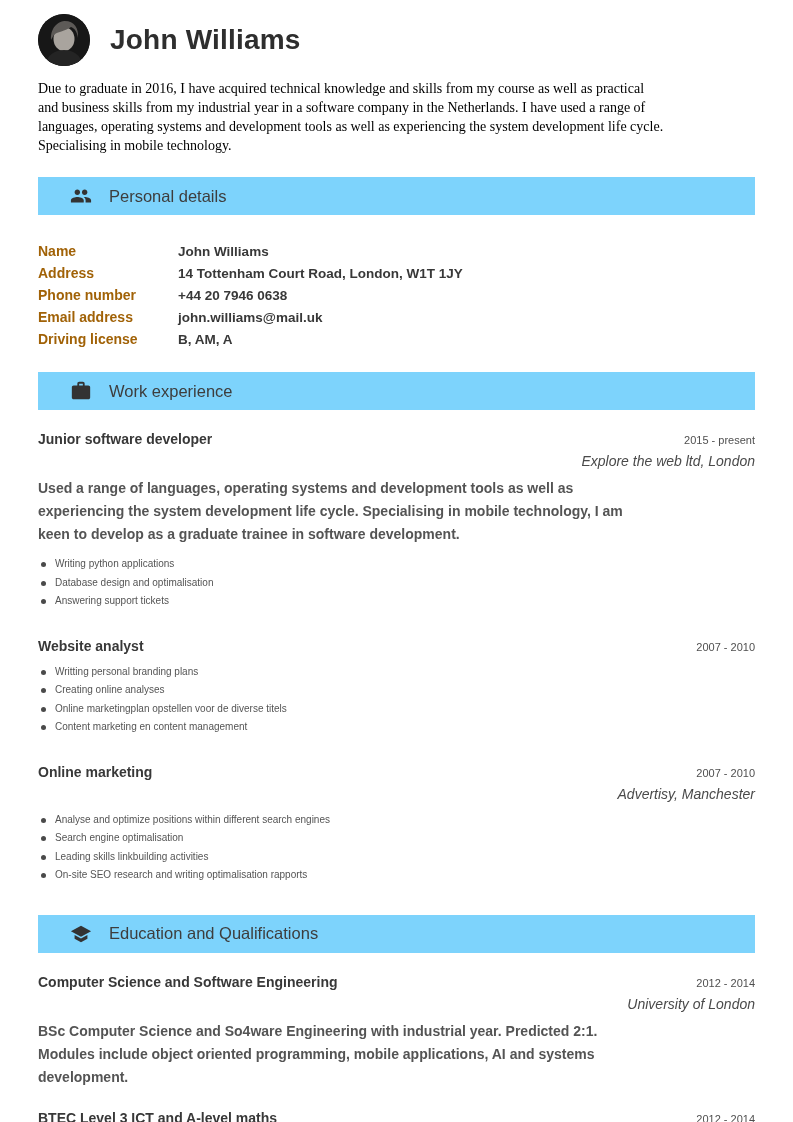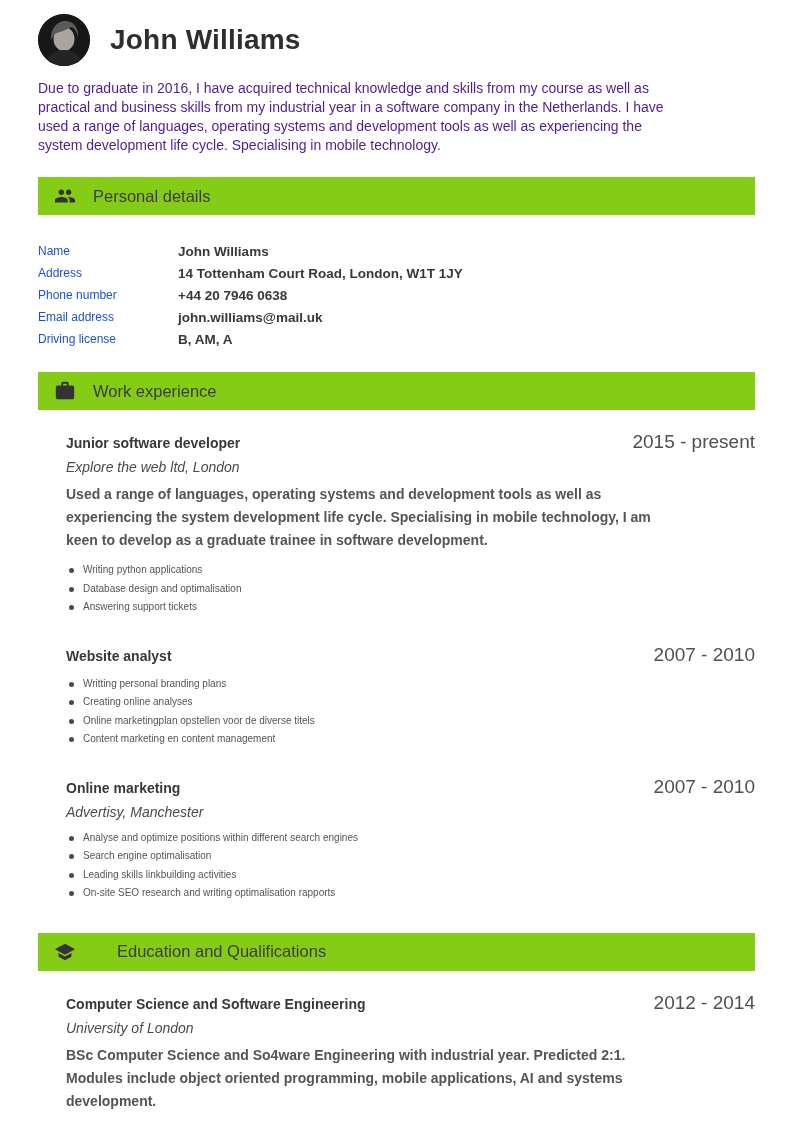--- a/index.html
+++ b/index.html
@@ -19,44 +19,44 @@
     width: 52px; height: 52px; border-radius: 50%;
     overflow: hidden; flex: 0 0 52px; background: #171717;
   }
   .avatar svg { display: block; width: 52px; height: 52px; }
   h1.name {
     font-size: 28px; font-weight: 700; color: #2e2e2e;
     letter-spacing: 0.2px; padding-left: 9px;
   }
   .summary {
     margin-top: 13px; max-width: 628px;
-    font-size: 14px; line-height: 19px; color: #4c1d95;
+    font-size: 14px; line-height: 19px; color: #000000; font-family: Liberation Serif, serif;
   }
 
   
   .section-bar {
-    margin-top: 22px; height: 38px; background: #84cc16;
-    display: flex; align-items: center; padding: 0 16px;
+    margin-top: 22px; height: 38px; background: #7dd3fc;
+    display: flex; align-items: center; padding: 0 32px;
   }
   .section-bar .sec-icon { width: 22px; height: 22px; color: #333333; margin-right: 17px; display: flex; align-items: center; }
   .section-bar .sec-icon svg { width: 22px; height: 22px; fill: currentColor; }
   .section-bar .sec-title { font-size: 16.5px; color: #3d3d3d; font-weight: 400; }
 
   
   .details { margin-top: 25px; }
   .detail-row { display: flex; height: 22px; align-items: center; }
-  .detail-label { width: 140px; flex: 0 0 140px; font-size: 12px; color: #1d4ed8; }
+  .detail-label { width: 140px; flex: 0 0 140px; font-size: 14px; color: #a16207; font-weight: bold; }
   .detail-value { font-size: 13.5px; font-weight: 700; color: #383838; }
 
   
-  .entry { margin-top: 21px; margin-left: 28px; }
+  .entry { margin-top: 21px; }
   .entry-head { display: flex; justify-content: space-between; align-items: baseline; }
   .entry-title { font-size: 14px; font-weight: 700; color: #383838; }
-  .entry-dates { font-size: 19px; color: #4f4f4f; white-space: nowrap; }
-  .entry-org { font-size: 14px; font-style: italic; color: #4a4a4a; margin-top: 6px; }
+  .entry-dates { font-size: 11px; color: #4f4f4f; white-space: nowrap; }
+  .entry-org { font-size: 14px; font-style: italic; color: #4a4a4a; margin-top: 6px; text-align: right; }
   .entry-desc { margin-top: 8px; max-width: 615px; font-size: 14px; line-height: 23px; color: #545454; font-weight: bold; }
   ul.bullets { margin-top: 9px; list-style: none; }
   ul.bullets li {
     position: relative; padding-left: 17px;
     font-size: 10px; line-height: 18.5px; color: #545454;
   }
   ul.bullets li::before {
     content: ""; position: absolute; left: 3px; top: 7px;
     width: 5px; height: 5px; border-radius: 50%; background: #4a4a4a;
   }
@@ -160,21 +160,21 @@
     </div>
     <div class="entry-org">Advertisy, Manchester</div>
     <ul class="bullets">
       <li>Analyse and optimize positions within different search engines</li>
       <li>Search engine optimalisation</li>
       <li>Leading skills linkbuilding activities</li>
       <li>On-site SEO research and writing optimalisation rapports</li>
     </ul>
   </div>
 
-  <div class="section-bar" style="margin-top:30px;gap:24px;">
+  <div class="section-bar" style="margin-top:30px;">
     <span class="sec-icon">
       <svg viewBox="0 0 24 24">
           <path d="M5 13.18v4L12 21l7-3.82v-4L12 17l-7-3.82zM12 3L1 9l11 6 11-6-11-6z"></path>
         </svg>
     </span>
     <span class="sec-title">Education and Qualifications</span>
   </div>
 
   <div class="entry">
     <div class="entry-head">

